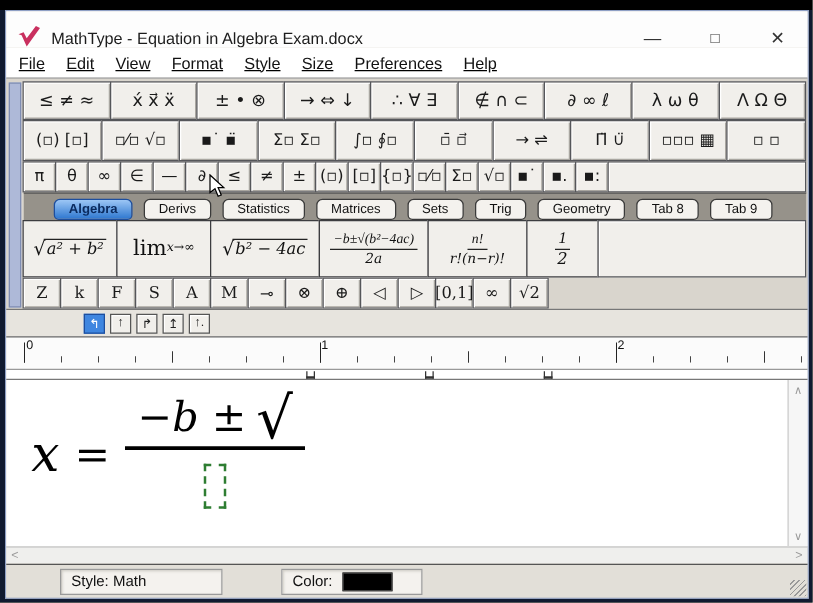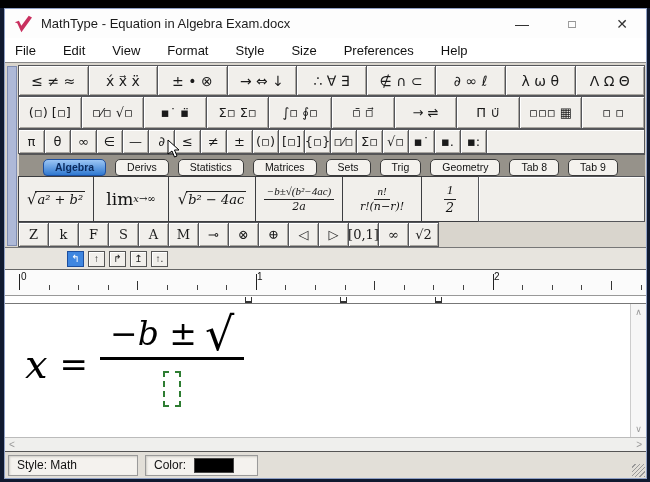--- a/index.html
+++ b/index.html
@@ -3,30 +3,30 @@
 <meta charset="utf-8">
 <style>
   html,body{margin:0;padding:0;background:#444;}
   .page{position:relative;width:650px;height:482px;overflow:hidden;
         background:linear-gradient(#000 0 8px,#101a30 8px 100%);
         font-family:"Liberation Sans",sans-serif;}
   .window{position:absolute;left:4px;top:8px;width:641px;height:469px;
           background:#d9d5cd;display:flex;flex-direction:column;border:1px solid #8fa0c5;}
 
   
-  .titlebar{height:29px;background:#fdfdfd;display:flex;align-items:center;padding:0 8px;flex:0 0 auto;}
+  .titlebar{height:29px;background:#fdfdfd;display:flex;align-items:flex-end;padding:0 8px;flex:0 0 auto;}
   .logo{width:20px;height:18px;margin-right:8px;}
   .title{font-size:13px;color:#1c1c1c;flex:1;}
   .wincontrols{display:flex;gap:34px;margin-right:8px;align-items:center;}
   .wc{font-size:14px;color:#333;cursor:default;width:16px;text-align:center;}
   .wc.max{font-size:12px;}
 
   
   .menubar{height:24px;background:#fff;border-bottom:1px solid #8a8a8a;display:flex;align-items:center;
-           padding-left:10px;gap:27px;flex:0 0 auto;}
+           padding-left:10px;gap:17px;flex:0 0 auto;text-decoration:underline;}
   .menu-item{font-size:13px;color:#111;}
 
   
   .toolpanel{display:flex;flex:0 0 auto;background:#d9d5cd;padding:2px 1px 0 1px;}
   .bluestrip{width:8px;background:#aeb9d8;border:1px solid #7f8db3;margin:1px 2px 1px 1px;flex:0 0 auto;}
   .toolcol{flex:1;display:flex;flex-direction:column;min-width:0;}
   .trow{display:flex;flex:0 0 auto;}
   .tbtn{background:#f1efeb;border:1px solid #55565a;box-shadow:inset 1px 1px 0 #fff,inset -1px -1px 0 #a9a6a0;
         color:#1a1a1a;display:flex;align-items:center;justify-content:center;
         font-family:"DejaVu Sans",sans-serif;margin-left:-1px;padding:0;white-space:nowrap;overflow:hidden;}
@@ -97,21 +97,21 @@
   .vscroll{position:absolute;top:0;right:0;bottom:0;width:15px;background:#f6f6f6;border-left:1px solid #ccc;
            display:flex;flex-direction:column;justify-content:space-between;align-items:center;
            color:#999;font-size:9px;padding:3px 0;}
   .hscroll{height:13px;background:#efefed;border-top:1px solid #bbb;display:flex;align-items:center;
            justify-content:space-between;padding:0 4px;color:#999;font-size:10px;flex:0 0 auto;}
 
   
   .statusbar{height:26px;background:#e2dfd8;border-top:1px solid #555;display:flex;align-items:center;
              gap:7px;padding:0 3px;flex:0 0 auto;position:relative;}
   .spanel{background:#f4f2ee;border:1px solid #9a9a9a;box-shadow:inset 1px 1px 2px #cfccc5;
-          font-size:12px;color:#111;padding:2px 8px;height:15px;line-height:15px;display:flex;align-items:center;gap:8px;}
+          font-size:12px;color:#111;padding:2px 8px;height:15px;line-height:15px;display:flex;align-items:center;gap:8px;margin-left:40px;}
   .sp1{width:112px;} .sp2{width:102px;} .sp3{width:70px;} .sp4{width:95px;}
   .swatch{width:38px;height:13px;border:1px solid #444;}
   .grip{position:absolute;right:1px;bottom:1px;width:13px;height:13px;
         background:repeating-linear-gradient(135deg,transparent 0 2px,#999 2px 3px);}
 
   
   .cursor{position:absolute;left:167px;top:139px;z-index:50;pointer-events:none;}
 </style>
 </head>
 <body>

